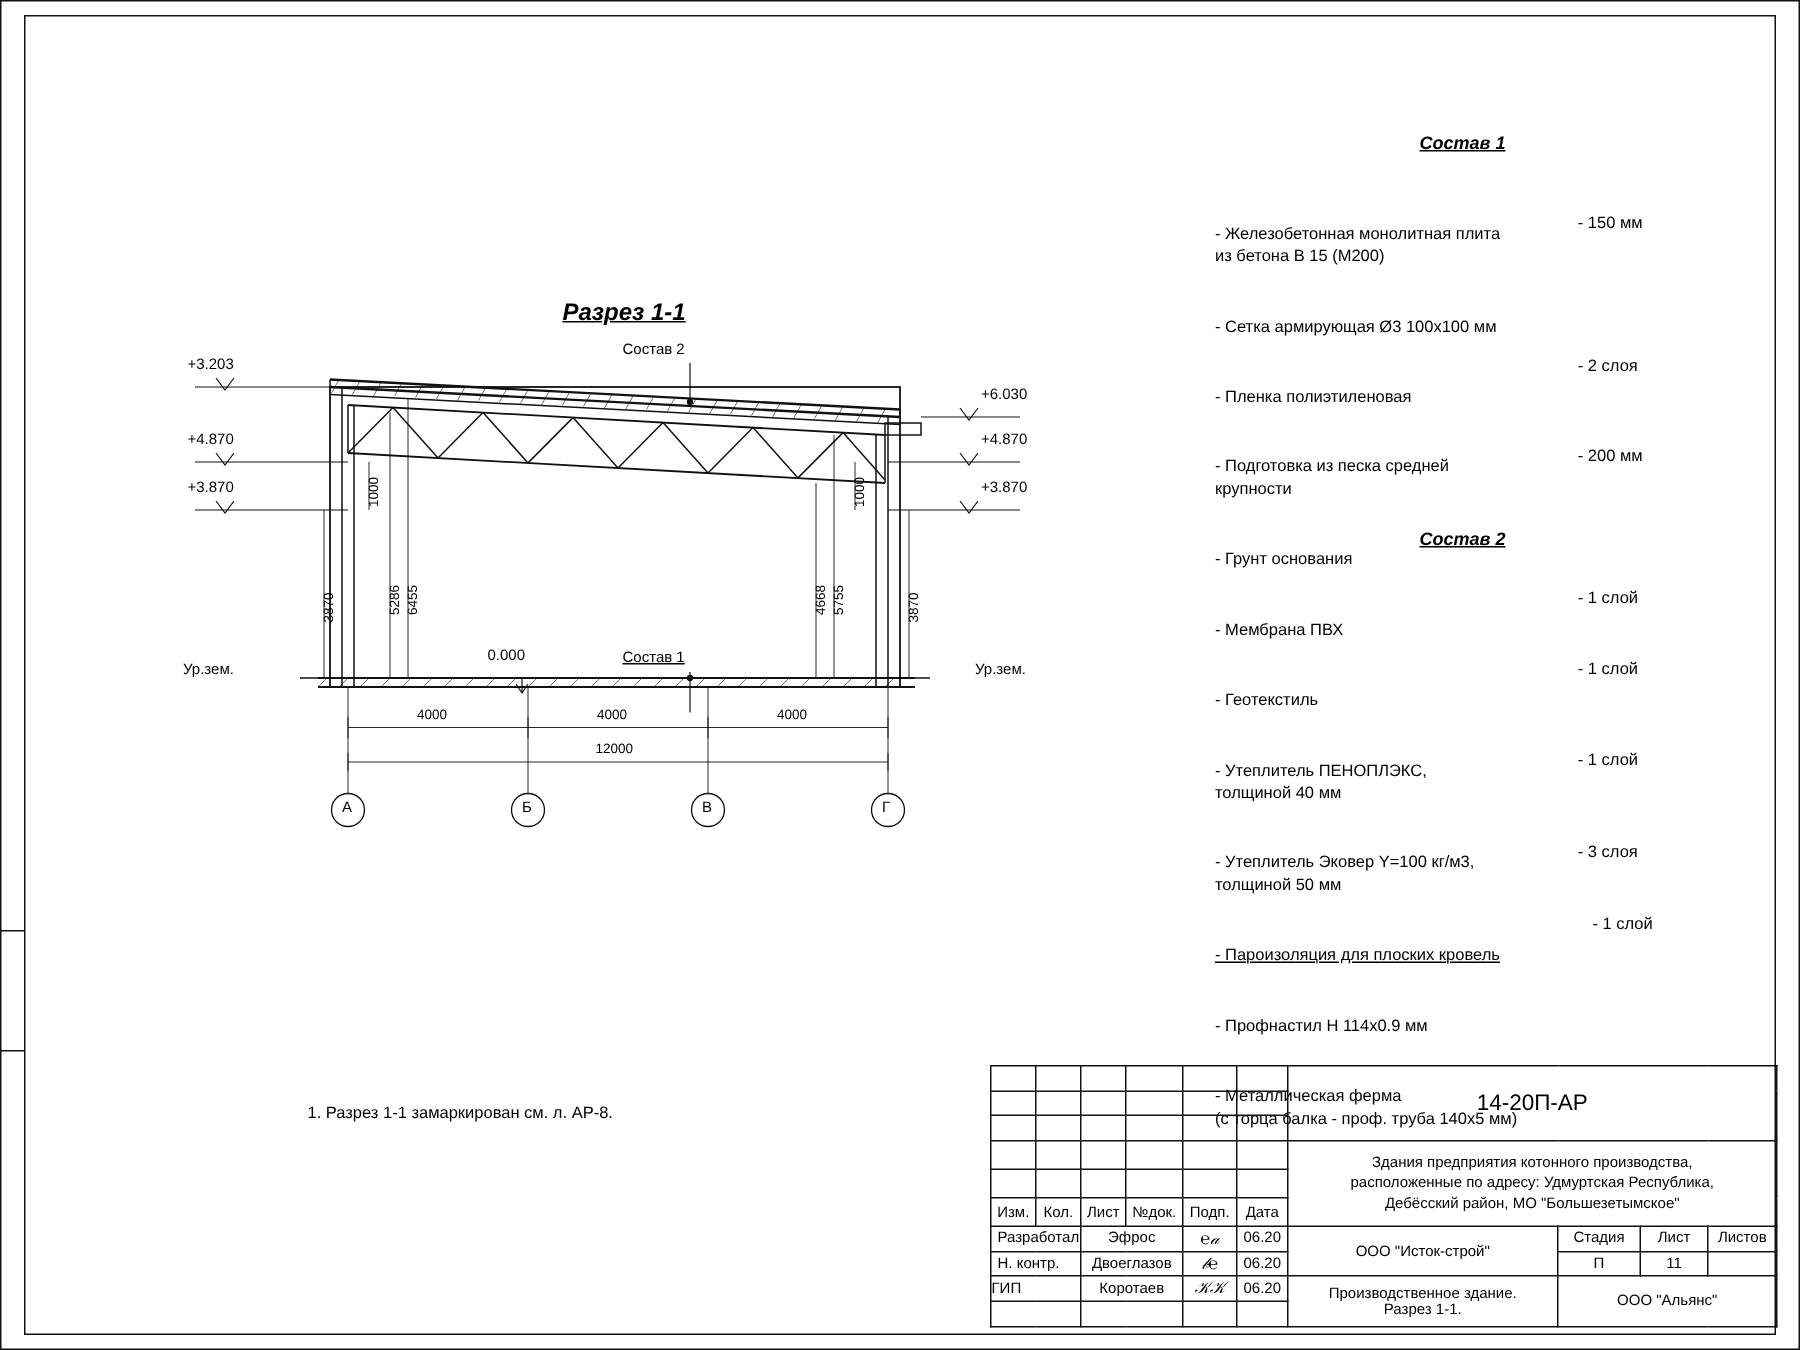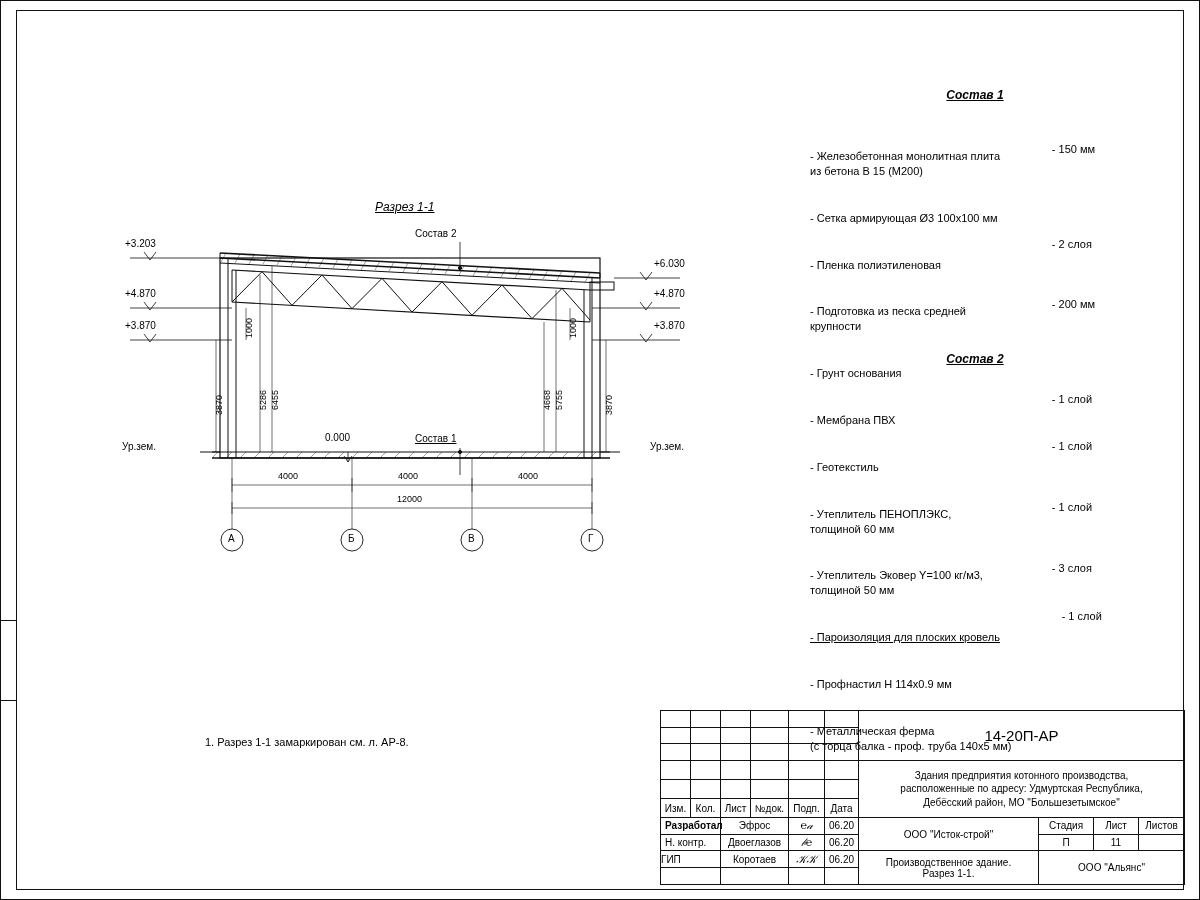--- a/index.html
+++ b/index.html
@@ -6,21 +6,21 @@
   body{width:1200px;height:900px;position:relative;font-family:"Liberation Sans",sans-serif;color:#000;overflow:hidden;}
 
   .sheet{position:absolute;inset:0;}
   .frame-outer{position:absolute;left:0;top:0;width:1200px;height:900px;border:1px solid #111;box-sizing:border-box;}
   .frame-inner{position:absolute;left:16px;top:10px;width:1168px;height:880px;border:1px solid #111;box-sizing:border-box;}
   .left-stub{position:absolute;left:0;top:620px;width:16px;height:270px;border-top:1px solid #111;box-sizing:border-box;}
   .left-stub2{position:absolute;left:0;top:700px;width:16px;height:190px;border-top:1px solid #111;box-sizing:border-box;}
 
   
   .draw{position:absolute;left:120px;top:190px;width:620px;height:380px;}
-  .ttl{position:absolute;font-style:italic;font-weight:normal;font-size:12px;}
+  .ttl{position:absolute;font-style:italic;font-weight:bold;font-size:16px;}
   .ttl u{text-decoration:underline;}
 
   .lbl{position:absolute;font-size:10px;white-space:nowrap;}
   .lbl-s{position:absolute;font-size:9px;white-space:nowrap;}
   .vlbl{position:absolute;font-size:9px;white-space:nowrap;transform-origin:0 0;transform:rotate(-90deg);}
 
   svg{position:absolute;left:0;top:0;overflow:visible;}
 
   
   .spec{position:absolute;font-size:11px;}
@@ -294,21 +294,21 @@
     <div class="spec-row">
       <div class="txt" style="white-space:pre-line;">- Мембрана ПВХ</div>
       <div class="val">- 1 слой</div>
     </div>
     <div class="spec-row">
       <div class="txt" style="white-space:pre-line;">- Геотекстиль</div>
       <div class="val">- 1 слой</div>
     </div>
     <div class="spec-row">
       <div class="txt" style="white-space:pre-line;">- Утеплитель ПЕНОПЛЭКС,
-  толщиной 60 мм</div>
+  толщиной 40 мм</div>
       <div class="val" style="padding-top:14px;">- 1 слой</div>
     </div>
     <div class="spec-row">
       <div class="txt" style="white-space:pre-line;">- Утеплитель Эковер Y=100 кг/м3,
   толщиной 50 мм</div>
       <div class="val" style="padding-top:14px;">- 3 слоя</div>
     </div>
     <div class="spec-row">
       <div class="txt" style="white-space:pre-line;width:215px;text-decoration:underline;">- Пароизоляция для плоских кровель</div>
       <div class="val" style="width:80px;">- 1 слой</div>
@@ -387,21 +387,21 @@
         </tr>
         <tr>
           <td>Изм.</td>
           <td>Кол.</td>
           <td>Лист</td>
           <td>№док.</td>
           <td>Подп.</td>
           <td>Дата</td>
         </tr>
         <tr>
-          <td colspan="2" style="text-align:left;padding-left:4px;font-weight:bold;">Разработал</td>
+          <td colspan="2" style="text-align:left;padding-left:4px;">Разработал</td>
           <td colspan="2">Эфрос</td>
           <td class="sig">℮𝒶</td>
           <td>06.20</td>
           <td rowspan="2">ООО "Исток-строй"</td>
           <td>Стадия</td>
           <td>Лист</td>
           <td>Листов</td>
         </tr>
         <tr>
           <td colspan="2" style="text-align:left;padding-left:4px;">Н. контр.</td>

